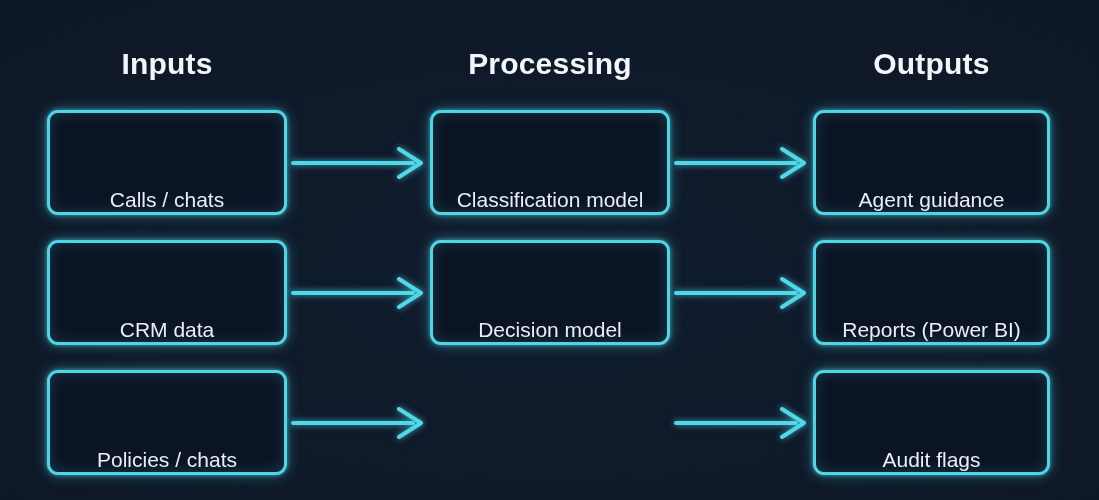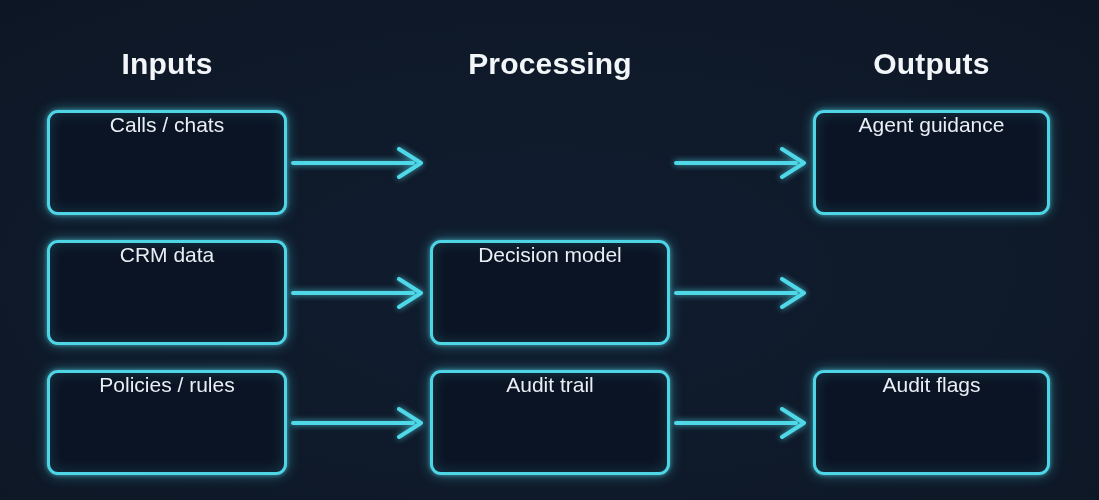--- a/index.html
+++ b/index.html
@@ -31,21 +31,21 @@
   }
   .col-header.c1{grid-column:2;}
   .col-header.c2{grid-column:4;}
   .col-header.c3{grid-column:6;}
   .node{
     border:3px solid var(--node-border);
     border-radius:11px;
     background:var(--node-fill);
     box-shadow:0 0 14px var(--glow), 0 0 4px rgba(100,225,240,0.55),
                inset 0 0 14px rgba(73,209,226,0.20);
-    display:flex;align-items:flex-start;justify-content:center;
+    display:flex;align-items:flex-end;justify-content:center;
     color:var(--text);
     font-size:21px;
   }
   .r1{grid-row:4;} .r2{grid-row:6;} .r3{grid-row:8;}
   .c1{grid-column:2;} .c2{grid-column:4;} .c3{grid-column:6;}
   .arrow-cell{
     display:flex;align-items:center;justify-content:center;
   }
   .arrow-cell.g1{grid-column:3;}
   .arrow-cell.g2{grid-column:5;}
@@ -65,20 +65,23 @@
 
   <div class="node r1 c1">
     <span>Calls / chats</span>
   </div>
   <div class="arrow-cell r1 g1">
     <svg width="143" height="40" viewBox="0 0 143 40">
       <line x1="6" y1="20" x2="126" y2="20" stroke="currentColor" stroke-width="4" stroke-linecap="round"></line>
       <polyline points="112,6 134,20 112,34" fill="none" stroke="currentColor" stroke-width="4" stroke-linecap="round" stroke-linejoin="round"></polyline>
     </svg>
   </div>
+  <div class="node r1 c2">
+    <span>Classification model</span>
+  </div>
   <div class="arrow-cell r1 g2">
     <svg width="143" height="40" viewBox="0 0 143 40">
       <line x1="6" y1="20" x2="126" y2="20" stroke="currentColor" stroke-width="4" stroke-linecap="round"></line>
       <polyline points="112,6 134,20 112,34" fill="none" stroke="currentColor" stroke-width="4" stroke-linecap="round" stroke-linejoin="round"></polyline>
     </svg>
   </div>
   <div class="node r2 c1">
     <span>CRM data</span>
   </div>
 
@@ -93,32 +96,32 @@
   </div>
   <div class="node r2 c2">
     <span>Decision model</span>
   </div>
   <div class="arrow-cell r2 g2">
     <svg width="143" height="40" viewBox="0 0 143 40">
       <line x1="6" y1="20" x2="126" y2="20" stroke="currentColor" stroke-width="4" stroke-linecap="round"></line>
       <polyline points="112,6 134,20 112,34" fill="none" stroke="currentColor" stroke-width="4" stroke-linecap="round" stroke-linejoin="round"></polyline>
     </svg>
   </div>
+  <div class="node r2 c3">
+    <span>Reports (Power BI)</span>
+  </div>
 
   <div class="node r3 c1">
-    <span>Policies / rules</span>
+    <span>Policies / chats</span>
   </div>
   <div class="arrow-cell r3 g1">
     <svg width="143" height="40" viewBox="0 0 143 40">
       <line x1="6" y1="20" x2="126" y2="20" stroke="currentColor" stroke-width="4" stroke-linecap="round"></line>
       <polyline points="112,6 134,20 112,34" fill="none" stroke="currentColor" stroke-width="4" stroke-linecap="round" stroke-linejoin="round"></polyline>
     </svg>
-  </div>
-  <div class="node r3 c2">
-    <span>Audit trail</span>
   </div>
   <div class="arrow-cell r3 g2">
     <svg width="143" height="40" viewBox="0 0 143 40">
       <line x1="6" y1="20" x2="126" y2="20" stroke="currentColor" stroke-width="4" stroke-linecap="round"></line>
       <polyline points="112,6 134,20 112,34" fill="none" stroke="currentColor" stroke-width="4" stroke-linecap="round" stroke-linejoin="round"></polyline>
     </svg>
   </div>
   <div class="node r3 c3">
     <span>Audit flags</span>
   </div>

